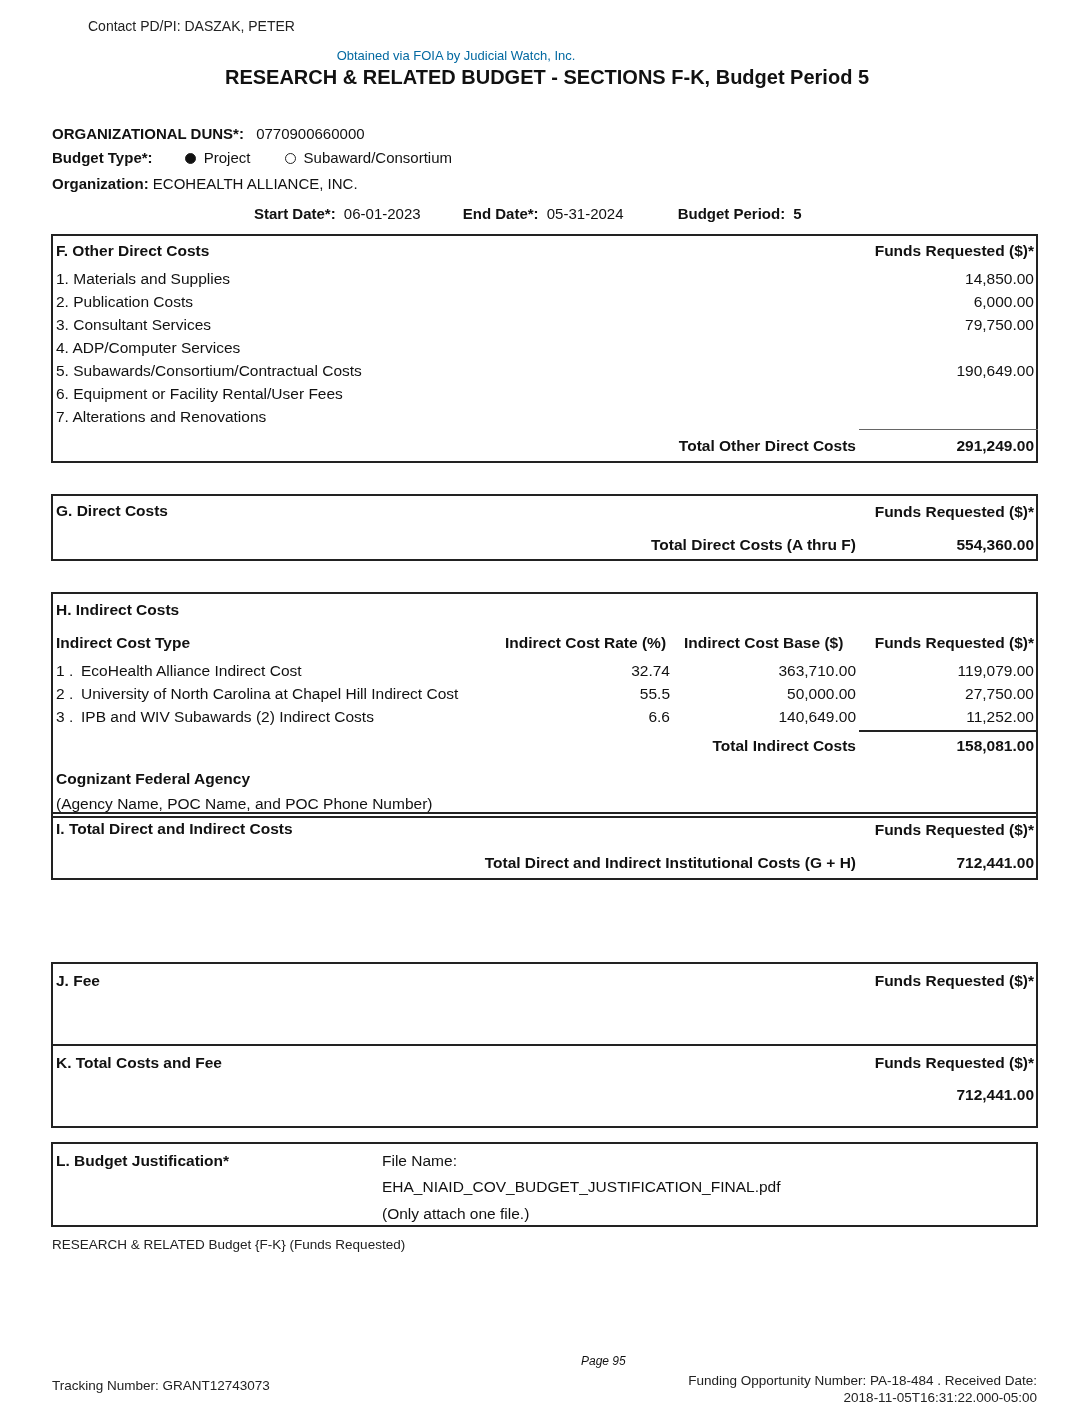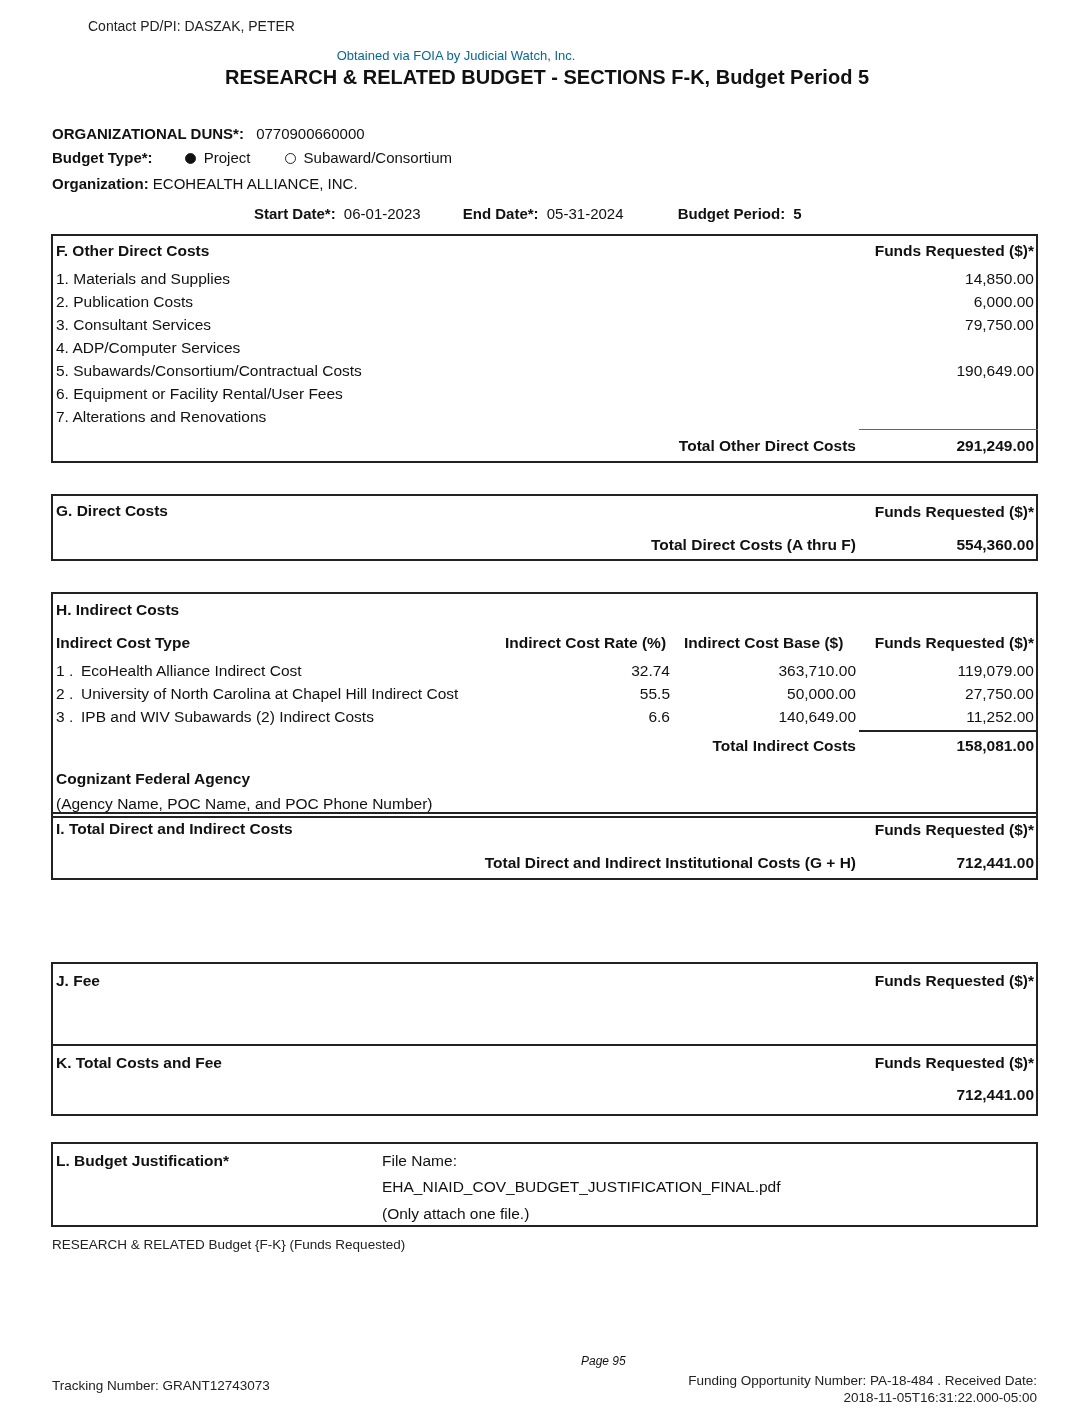--- a/index.html
+++ b/index.html
@@ -132,21 +132,21 @@
   <div class="row bold fund" style="top:7px;">Funds Requested ($)*</div>
   <div class="row bold" style="right:180px; top:40px;">Total Direct and Indirect Institutional Costs (G + H)</div>
   <div class="row bold fund" style="top:40px;">712,441.00</div>
 </div>
 
 <div class="box" style="top:946px; height:84px;margin-top:16px;">
   <div class="row bold" style="left:3px; top:8px;">J. Fee</div>
   <div class="row bold fund" style="top:8px;">Funds Requested ($)*</div>
 </div>
 
-<div class="box" style="top:1044px; height:72px;">
+<div class="box" style="top:1044px; height:84px;">
   <div class="row bold" style="left:3px; top:8px;">K. Total Costs and Fee</div>
   <div class="row bold fund" style="top:8px;">Funds Requested ($)*</div>
   <div class="row bold fund" style="top:40px;">712,441.00</div>
 </div>
 
 <div class="box" style="top:1142px; height:85px;">
   <div class="row bold" style="left:3px; top:8px;">L. Budget Justification*</div>
   <div class="row" style="left:329px; top:8px;">File Name:</div>
   <div class="row" style="left:329px; top:34px;">EHA_NIAID_COV_BUDGET_JUSTIFICATION_FINAL.pdf</div>
   <div class="row" style="left:329px; top:61px;">(Only attach one file.)</div>

